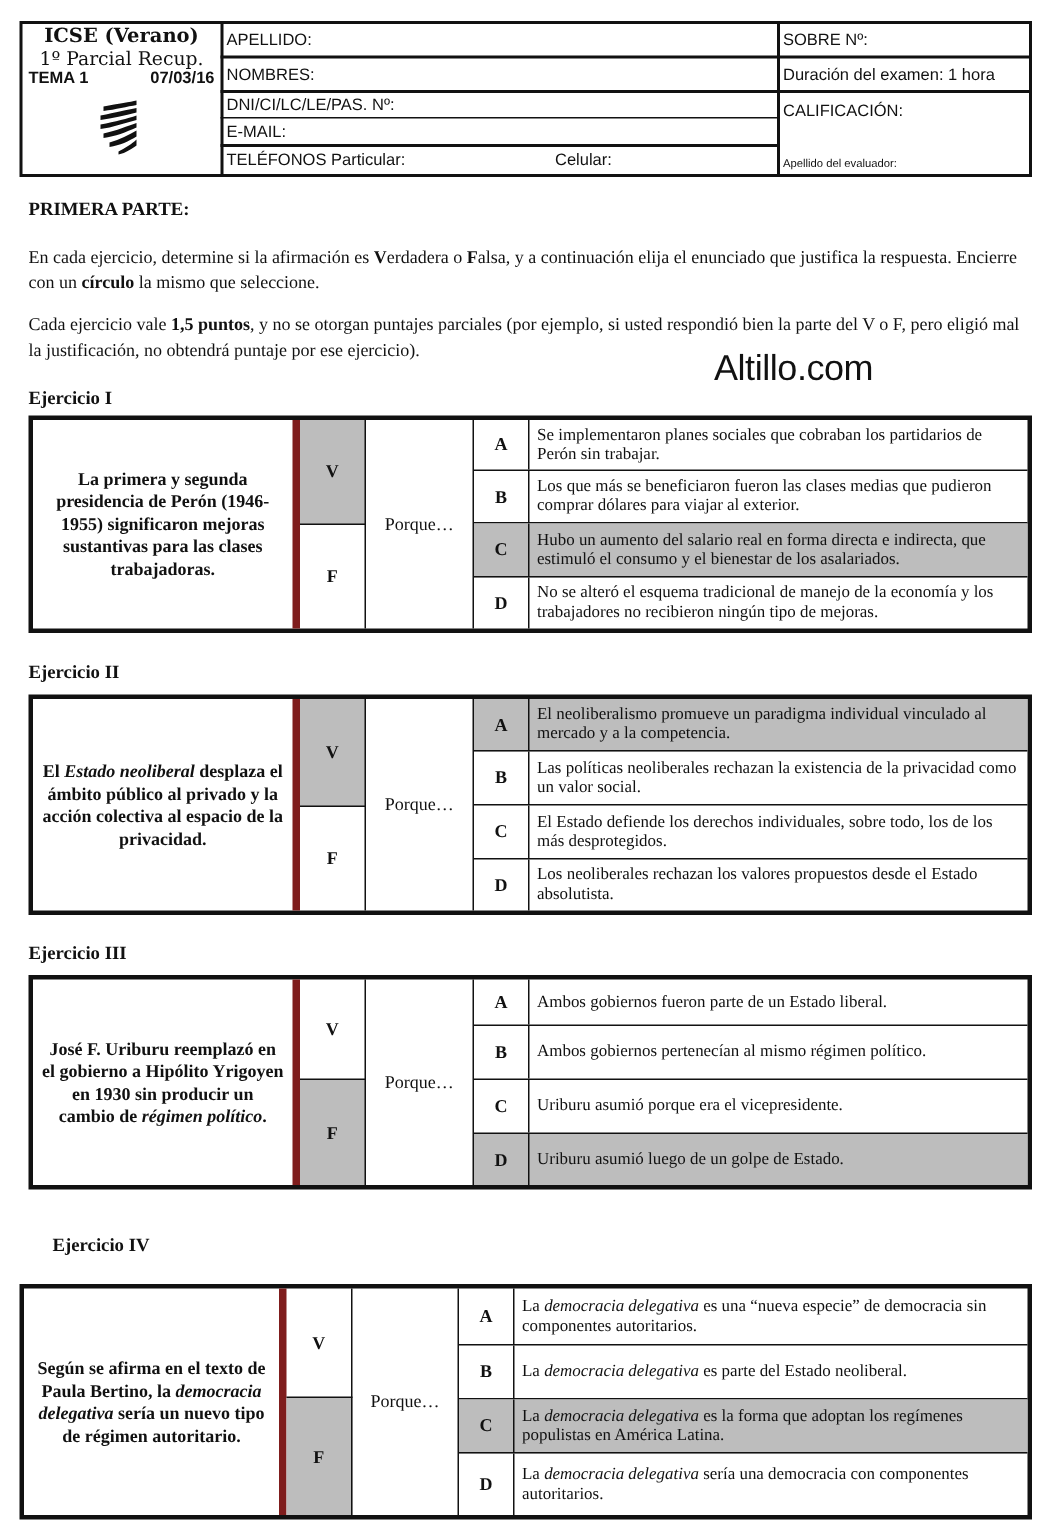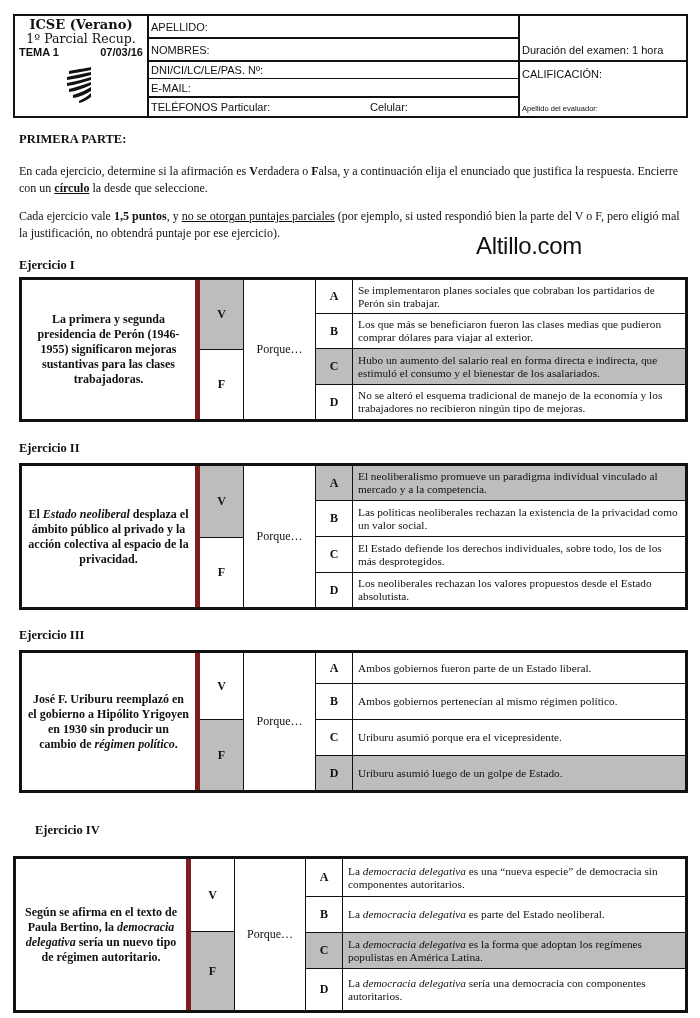--- a/index.html
+++ b/index.html
@@ -28,21 +28,21 @@
   .ex .cell { position:absolute; box-sizing:border-box; }
   .stmt { left:0; top:0; bottom:0; border-right:5px solid #7f1d1d; display:flex; align-items:center; justify-content:center; text-align:center; font-size:12px; line-height:15px; padding:0 6px;font-weight:bold; }
   .vf { border-right:1px solid #111; display:flex; align-items:center; justify-content:center; font-weight:bold; font-size:12px; }
   .vbox { border-bottom:1px solid #111; }
   .porque { top:0; bottom:0; border-right:1px solid #111; display:flex; align-items:center; justify-content:center; font-size:12px; }
   .opt-letter { border-right:1px solid #111; display:flex; align-items:center; justify-content:center; font-weight:bold; font-size:12px; }
   .opt-text { display:flex; align-items:center; font-size:11.3px; line-height:13px; padding:0 4px 0 5px; }
   .optrow { position:absolute; box-sizing:border-box; display:flex; }
   .optrow.sep { border-bottom:1px solid #111; }
   .shaded { background:#bdbdbd; }
-  .u { text-decoration:underline; }
+  .u { }
 </style>
 </head>
 <body>
 
 <div class="hdr">
   <div class="hdr-left">
     <div class="t1">ICSE (Verano)</div>
     <div class="t2">1º Parcial Recup.</div>
     <div class="t3">
       <span>TEMA 1</span>
@@ -75,36 +75,39 @@
     <div class="row bb2" style="top:63px;height:19px;">
         <span>E-MAIL:</span>
       </div>
     <div class="row" style="top:82px;height:18px;">
       <span>TELÉFONOS Particular:</span>
       <span style="position:absolute;left:223px;">Celular:</span>
     </div>
   </div>
 
   <div class="hdr-right">
+    <div class="row bb2" style="top:0;height:23px;">
+        <span>SOBRE Nº:</span>
+      </div>
     <div class="row bb2" style="top:23px;height:23px;">
         <span>Duración del examen: 1 hora</span>
       </div>
     <div class="row" style="top:48px;height:20px;">
         <span>CALIFICACIÓN:</span>
       </div>
     <div class="row" style="top:84px;height:16px;font-size:7.5px;">
         <span>Apellido del evaluador:</span>
       </div>
   </div>
 </div>
 
 <div class="txt section-title" style="top:131px;">PRIMERA PARTE:</div>
 
 <div class="txt" style="top:163px;">
-  <span>En cada ejercicio, determine si la afirmación es </span><b>V</b><span>erdadera o </span><b>F</b><span>alsa, y a continuación elija el enunciado que justifica la respuesta. Encierre con un </span><b class="u">círculo</b><span> la desde que seleccione.</span>
+  <span>En cada ejercicio, determine si la afirmación es </span><b>V</b><span>erdadera o </span><b>F</b><span>alsa, y a continuación elija el enunciado que justifica la respuesta. Encierre con un </span><b class="u">círculo</b><span> la mismo que seleccione.</span>
 </div>
 
 <div class="txt" style="top:208px;">
   <span>Cada ejercicio vale </span><b>1,5 puntos</b><span>, y </span><span class="u">no se otorgan puntajes parciales</span><span> (por ejemplo, si usted respondió bien la parte del V o F, pero eligió mal la justificación, no obtendrá puntaje por ese ejercicio).</span>
 </div>
 
 <div class="watermark">Altillo.com</div>
 
 <div class="ex-title" style="top:258px;">Ejercicio I</div>
 <div class="ex" style="top:277px;height:145px;">

